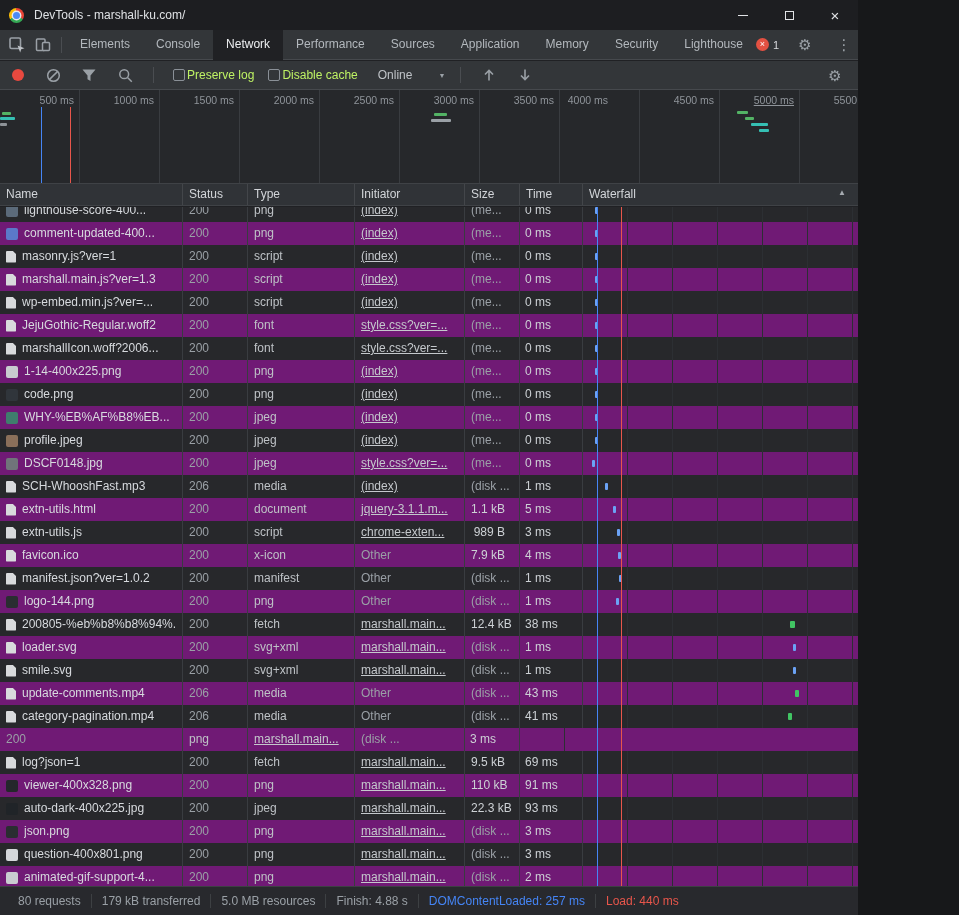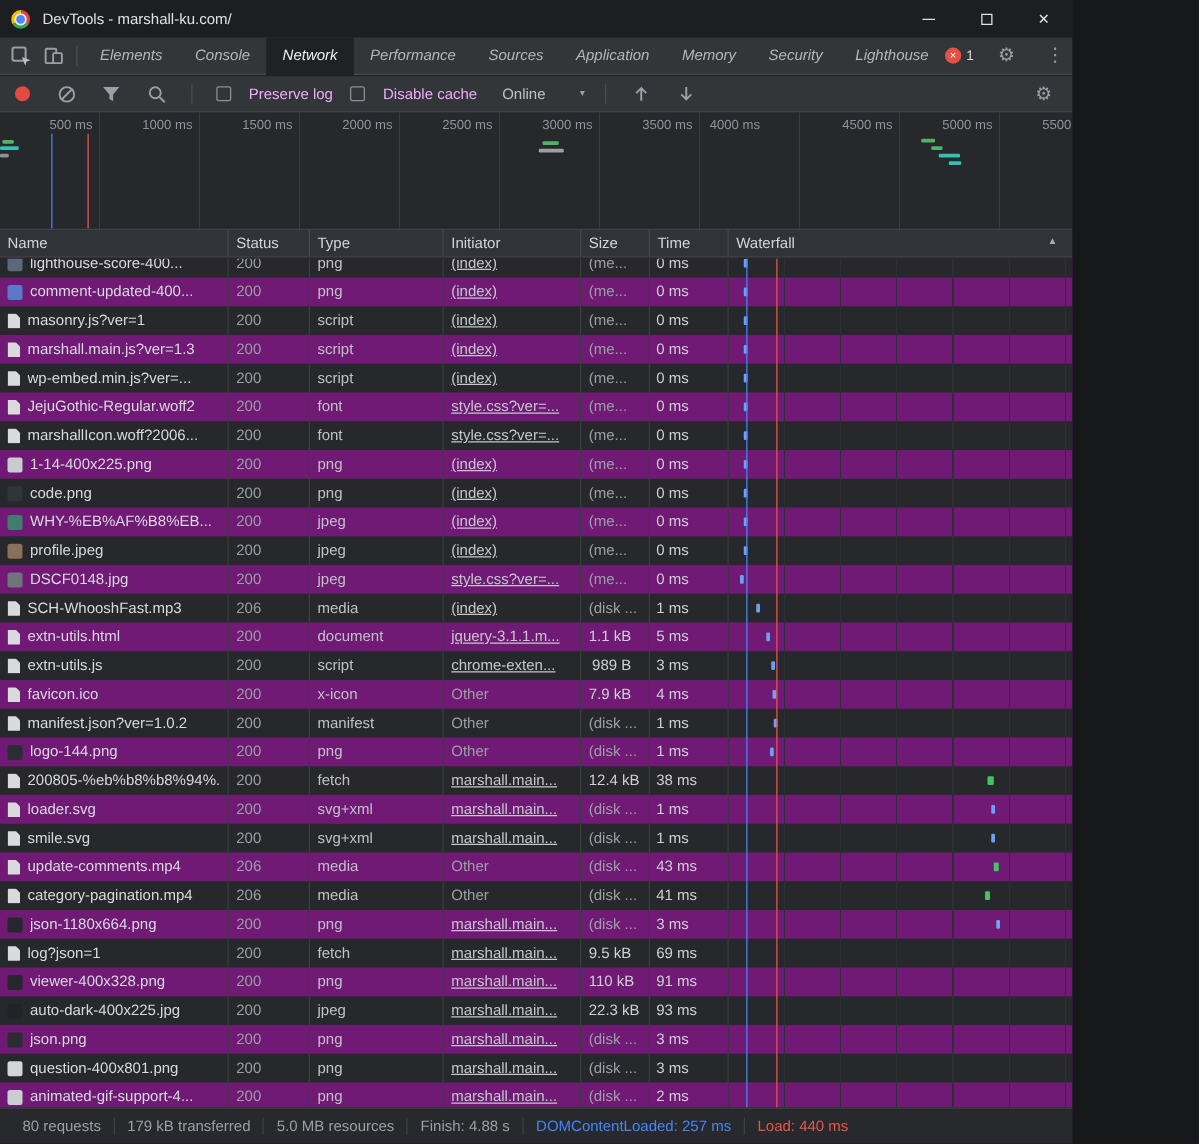--- a/index.html
+++ b/index.html
@@ -19,32 +19,32 @@
   .glyph-min{display:block;width:10px;height:1px;background:#e1e3e6;}
   .glyph-max{display:block;width:9px;height:9px;border:1px solid #e1e3e6;}
   .glyph-close{font-size:15px;line-height:1;}
 
   
   .tabbar{position:absolute;top:30px;left:0;right:0;height:30px;background:#333639;display:flex;align-items:center;border-bottom:1px solid #46494d;}
   .iconbtn{display:flex;align-items:center;justify-content:center;width:26px;height:26px;flex:none;cursor:pointer;}
   .tabbar .iconbtn:first-child{margin-left:4px;}
   .vsep{width:1px;height:16px;background:#4a4d51;margin:0 5px;flex:none;}
   .tabs{display:flex;height:30px;align-items:stretch;}
-  .tab{padding:0 13px;line-height:29px;color:#b3b8bd;font-size:12px;cursor:pointer;white-space:nowrap;font-style:italic;}
+  .tab{padding:0 13px;line-height:29px;color:#b3b8bd;font-size:12px;cursor:pointer;white-space:nowrap;}
   .tab.active{background:#202124;color:#eceef0;}
   .tab-right{margin-left:auto;display:flex;align-items:center;gap:13px;padding-right:12px;}
   .errbadge{display:flex;align-items:center;gap:4px;cursor:pointer;}
   .errcircle{width:13px;height:13px;border-radius:50%;background:var(--badge-red);color:#fff;font-size:9px;display:flex;align-items:center;justify-content:center;line-height:1;}
   .errcount{color:#d8dadd;font-size:11px;}
   .glyph{color:#9aa0a6;font-size:15px;line-height:1;}
 
   
   .nettoolbar{position:absolute;top:61px;left:0;right:0;height:29px;background:#333639;display:flex;align-items:center;border-bottom:1px solid #46494d;padding-left:10px;gap:10px;}
   .recbtn{width:12px;height:12px;border-radius:50%;background:var(--record-red);margin:0 6px 0 2px;flex:none;cursor:pointer;}
-  .chk{display:flex;align-items:center;gap:14px;color:#f0abfc;cursor:pointer;margin-left:4px;white-space:nowrap;}
+  .chk{display:flex;align-items:center;gap:2px;color:#bef264;cursor:pointer;margin-left:4px;white-space:nowrap;}
   .box{width:12px;height:12px;border:1px solid #8a9097;border-radius:2px;background:transparent;flex:none;}
   .select{display:flex;align-items:center;gap:26px;color:#bfc3c7;margin-left:10px;cursor:pointer;}
   .caret{font-size:7px;color:#9aa0a6;}
   .nettoolbar .right{margin-left:auto;margin-right:10px;}
 
   
   .overview{position:absolute;top:90px;left:0;right:0;height:93px;background:#26282b;cursor:crosshair;
             background-image:repeating-linear-gradient(90deg,transparent 0 79px,#393c40 79px 80px);}
   .tick{position:absolute;top:4px;width:74px;text-align:right;font-size:10.5px;color:#8f949a;white-space:nowrap;}
   .mark{position:absolute;border-radius:1px;}
@@ -199,21 +199,21 @@
     <div class="ticks">
         <span class="tick" style="left: 0px;">500 ms</span>
         <span class="tick" style="left: 80px;">1000 ms</span>
         <span class="tick" style="left: 160px;">1500 ms</span>
         <span class="tick" style="left: 240px;">2000 ms</span>
         <span class="tick" style="left: 320px;">2500 ms</span>
         <span class="tick" style="left: 400px;">3000 ms</span>
         <span class="tick" style="left: 480px;">3500 ms</span>
         <span class="tick" style="left: 534px;">4000 ms</span>
         <span class="tick" style="left: 640px;">4500 ms</span>
-        <span class="tick" style="left: 720px;">5000 ms</span>
+        <span class="tick" style="left: 720px; text-decoration: underline;">5000 ms</span>
         <span class="tick" style="left: 800px;">5500 ms</span>
         <span class="tick" style="left: 880px;">6000 ms</span>
       </div>
     <div class="marks">
         <span class="mark" style="left: 2px; top: 22px; width: 9px; height: 3px; background: rgb(83, 179, 101);"></span>
         <span class="mark" style="left: 0px; top: 27px; width: 15px; height: 3px; background: rgb(53, 192, 180);"></span>
         <span class="mark" style="left: 0px; top: 33px; width: 7px; height: 3px; background: rgb(141, 146, 151);"></span>
         <span class="mark" style="left: 434px; top: 23px; width: 13px; height: 3px; background: rgb(83, 179, 101);"></span>
         <span class="mark" style="left: 431px; top: 29px; width: 20px; height: 3px; background: rgb(154, 160, 166);"></span>
         <span class="mark" style="left: 737px; top: 21px; width: 11px; height: 3px; background: rgb(83, 179, 101);"></span>
@@ -553,24 +553,20 @@
         <div class="cell c-status">206</div>
         <div class="cell c-type">media</div>
         <div class="cell c-init"><span class="plain">Other</span></div>
         <div class="cell c-size cached">(disk ...</div>
         <div class="cell c-time">41 ms</div>
         <div class="cell c-wf">
           <span class="bar" style="left: 205px; width: 4px; background: rgb(65, 196, 99);"></span>
         </div>
       </div>
       <div class="row grid">
-        <div class="cell c-name">
-          <span class="ficon img" style="background: rgb(36, 39, 43);"></span>
-          <span class="nm">json-1180x664.png</span>
-        </div>
         <div class="cell c-status">200</div>
         <div class="cell c-type">png</div>
         <div class="cell c-init"><span class="link">marshall.main...</span></div>
         <div class="cell c-size cached">(disk ...</div>
         <div class="cell c-time">3 ms</div>
         <div class="cell c-wf">
           <span class="bar" style="left: 214px; width: 3px; background: rgb(107, 162, 245);"></span>
         </div>
       </div>
       <div class="row grid alt">

